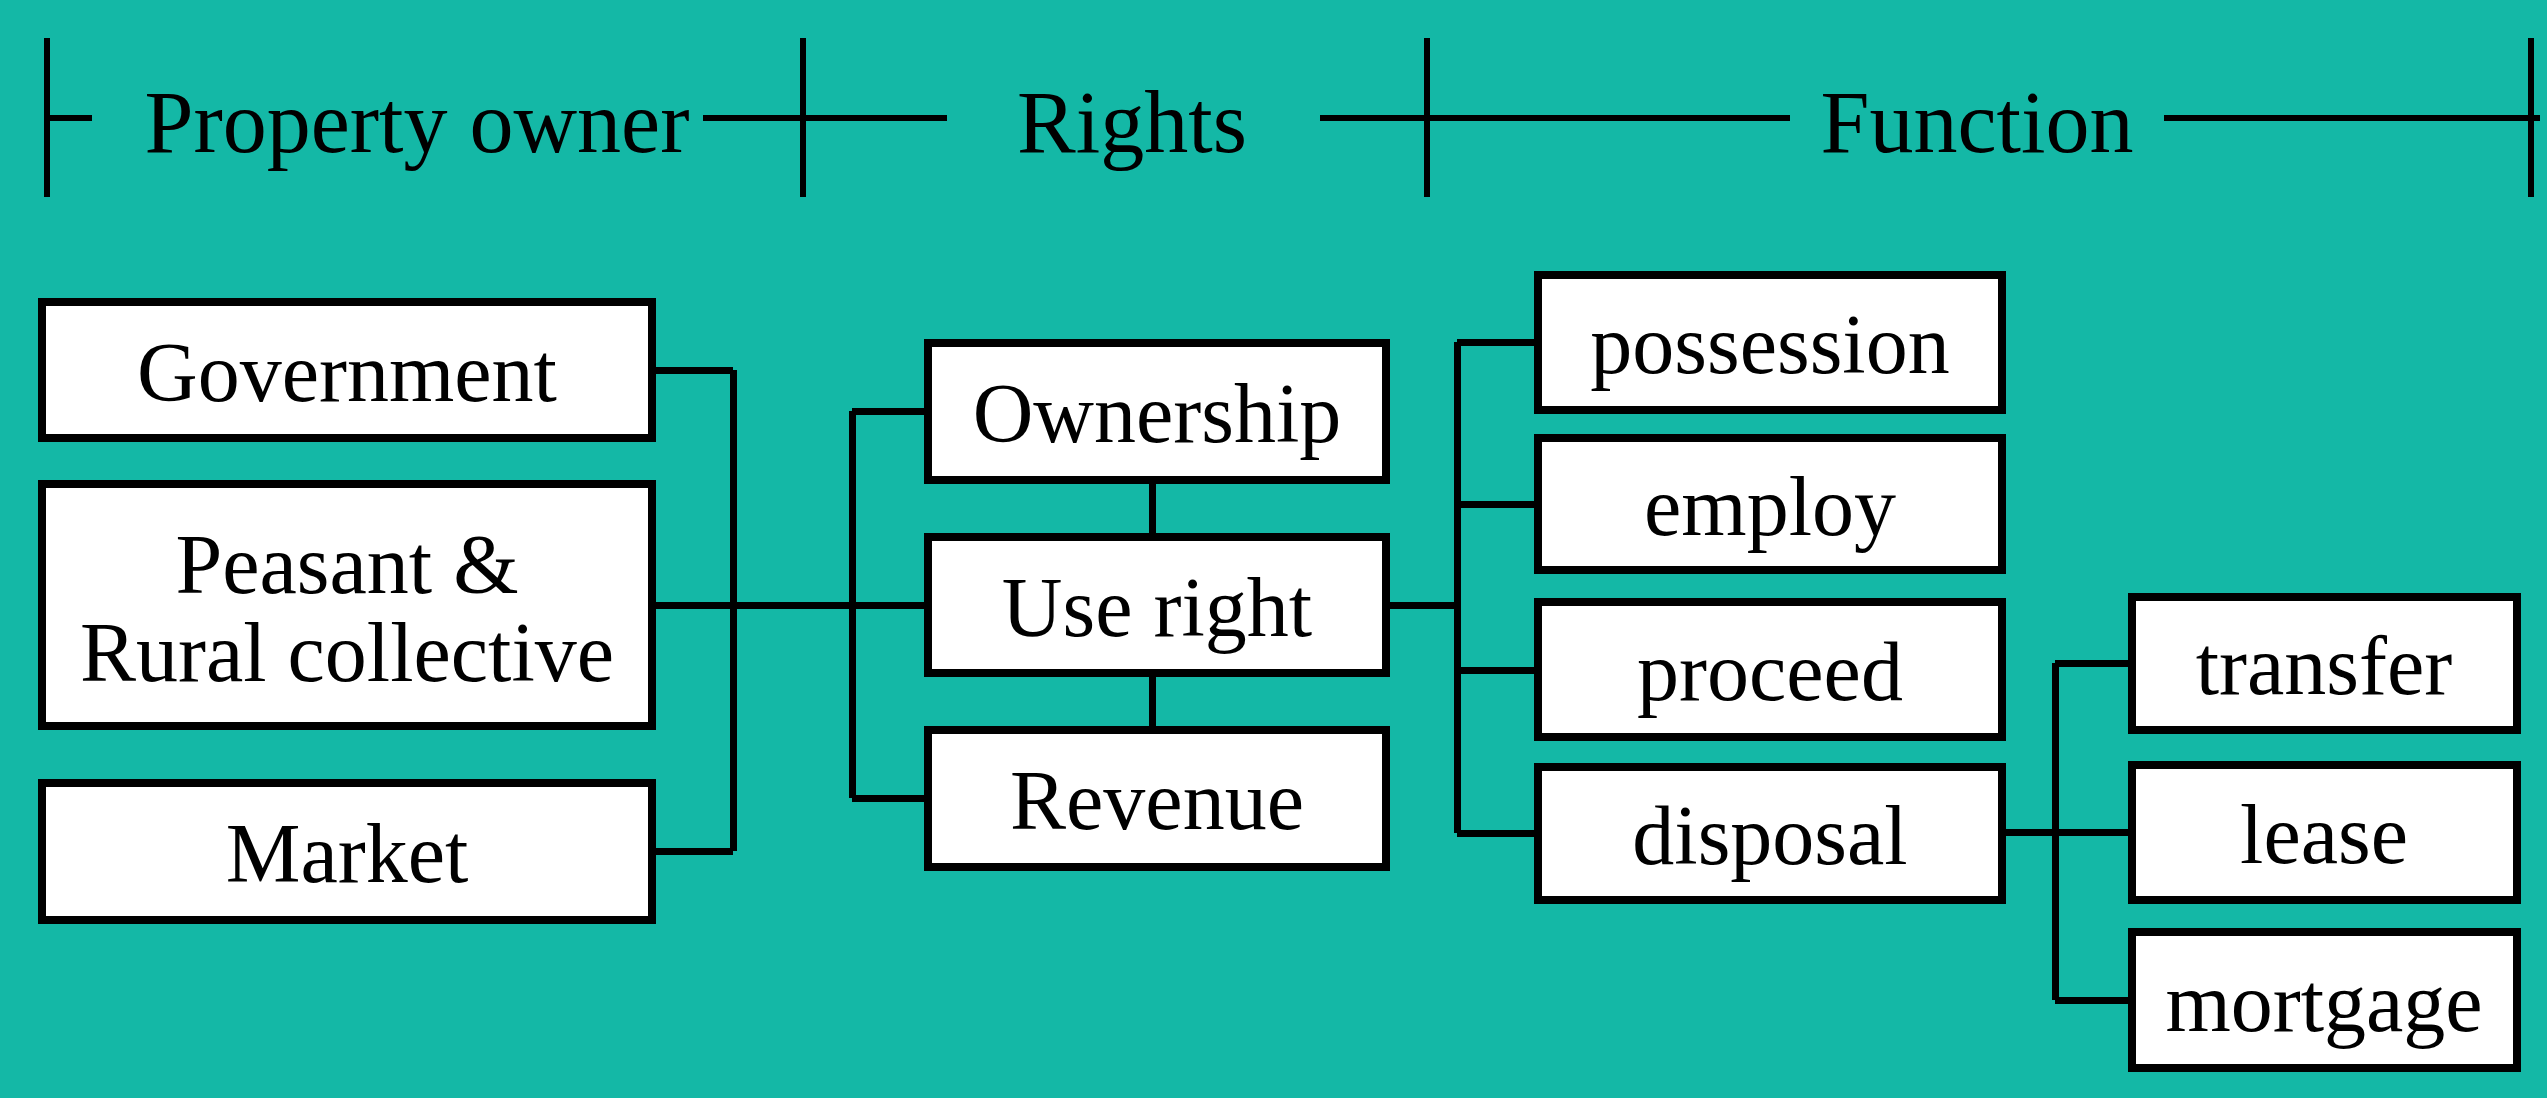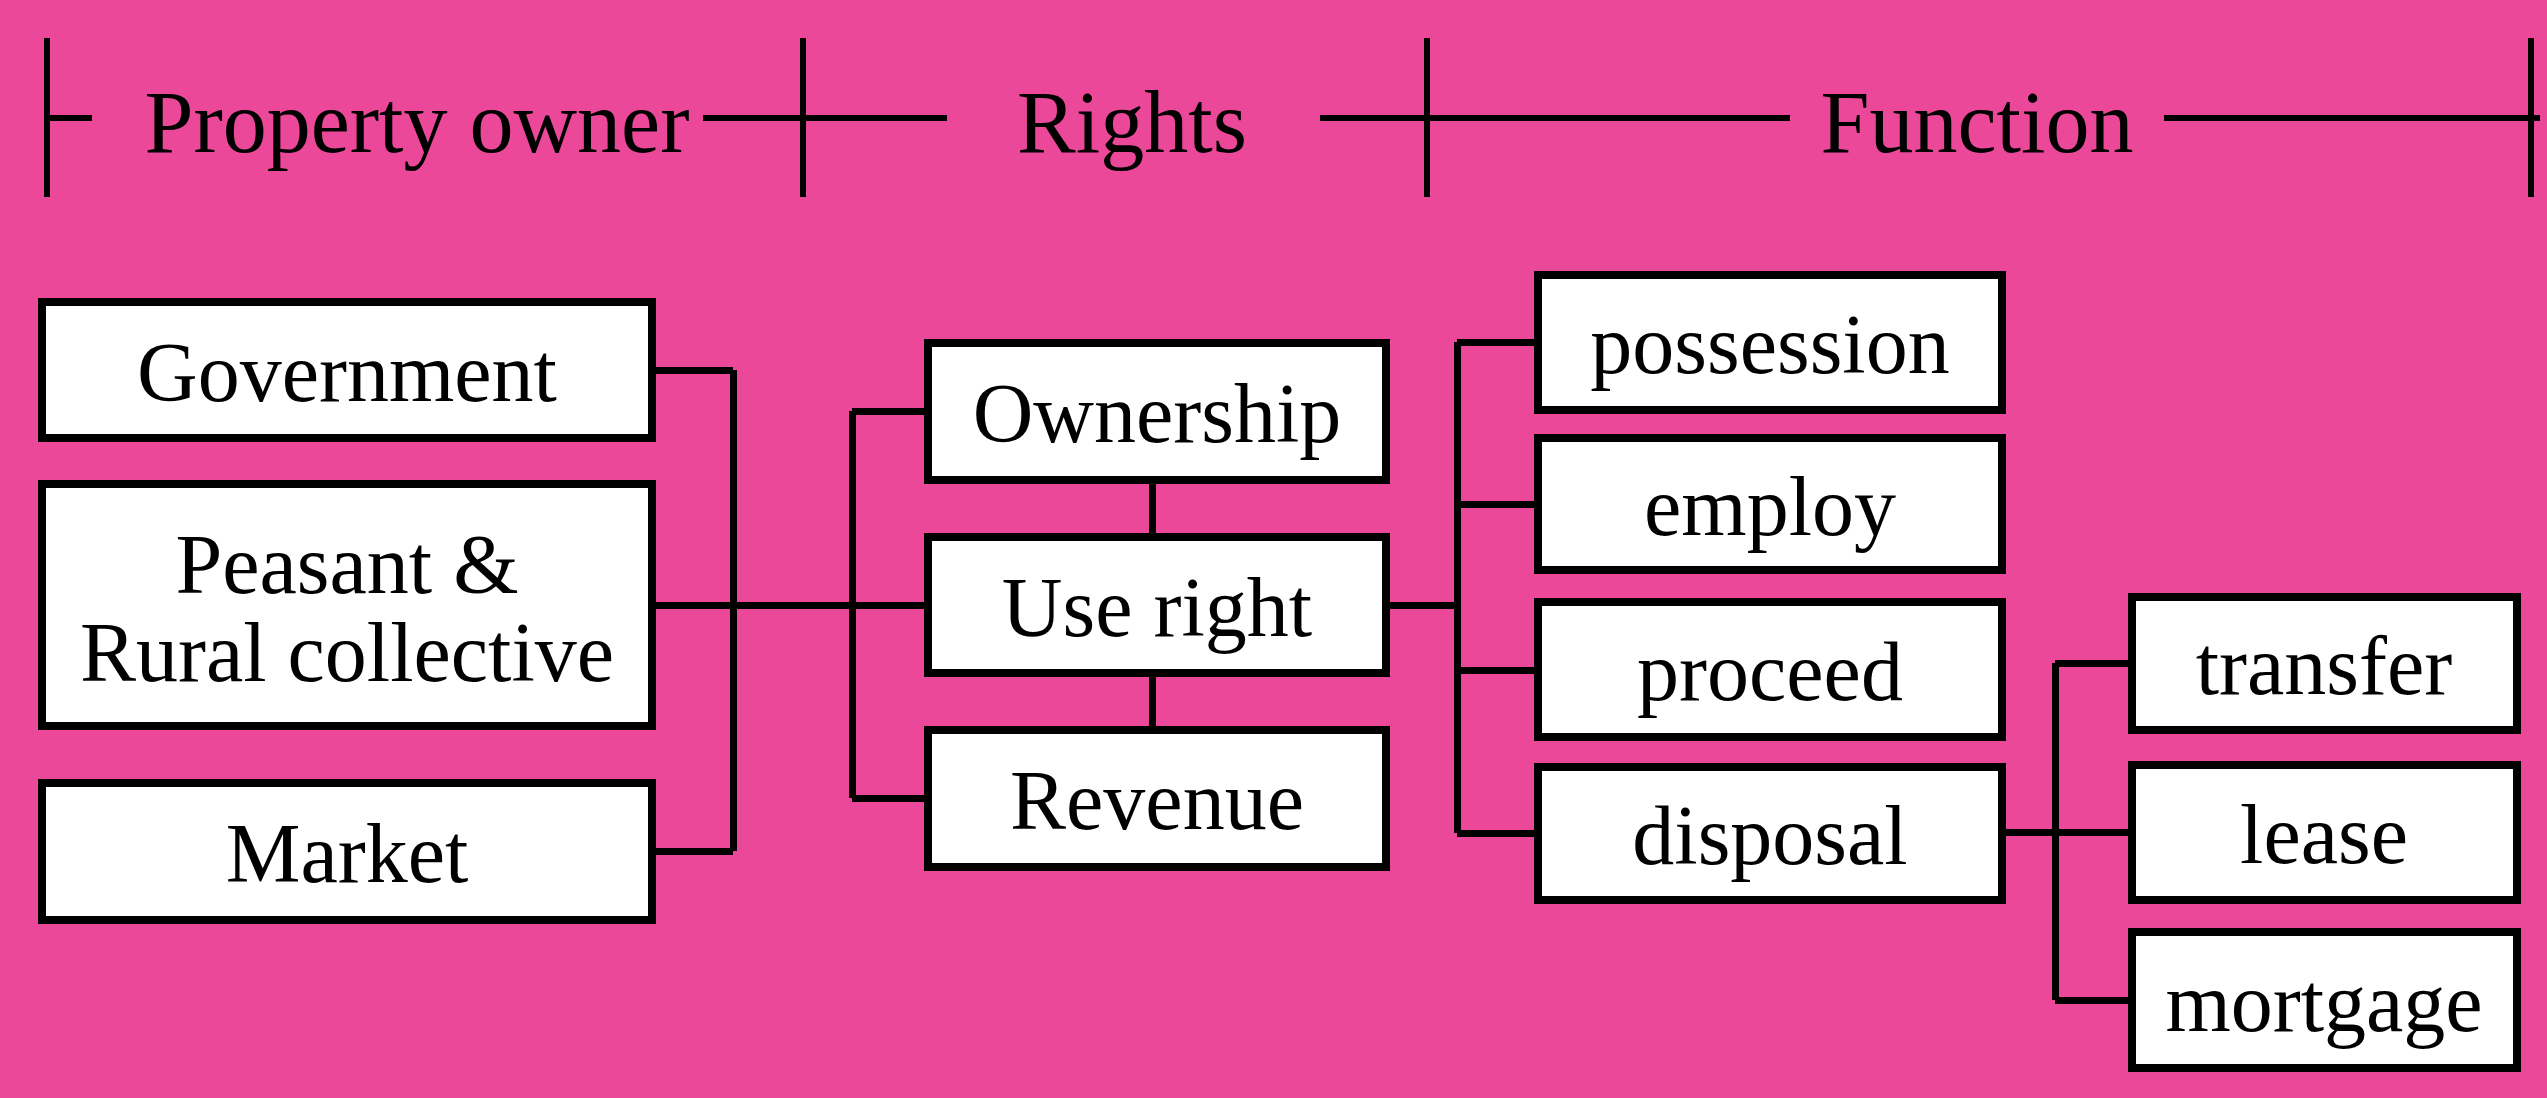--- a/index.html
+++ b/index.html
@@ -3,21 +3,21 @@
 <meta charset="utf-8">
 <style>
   html, body {
     margin: 0;
     padding: 0;
     background: #ffffff;
   }
   .stage {
     width: 2547px;
     height: 1098px;
-    background: #ec4899;
+    background: #14b8a6;
     position: relative;
     overflow: hidden;
   }
   svg { display: block; }
   .box {
     fill: #ffffff;
     stroke: #000000;
     stroke-width: 8;
   }
   .wire {

